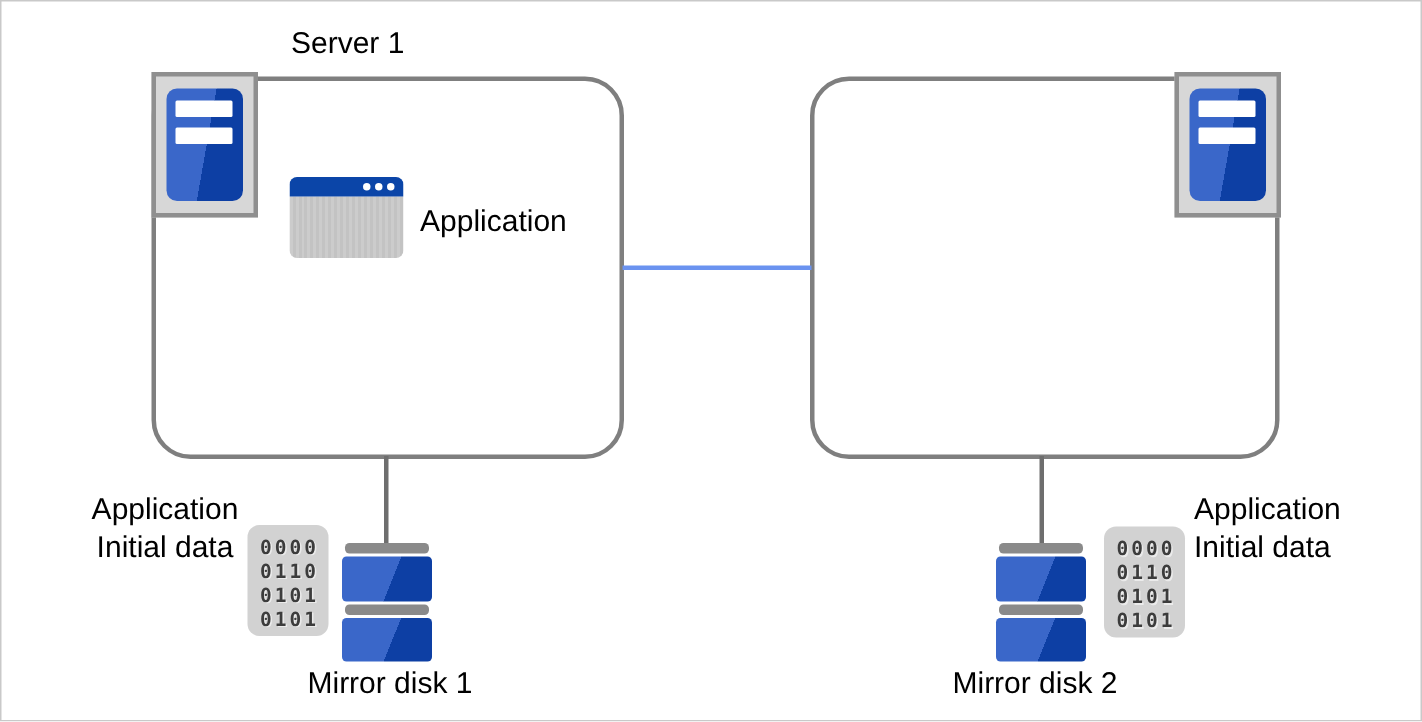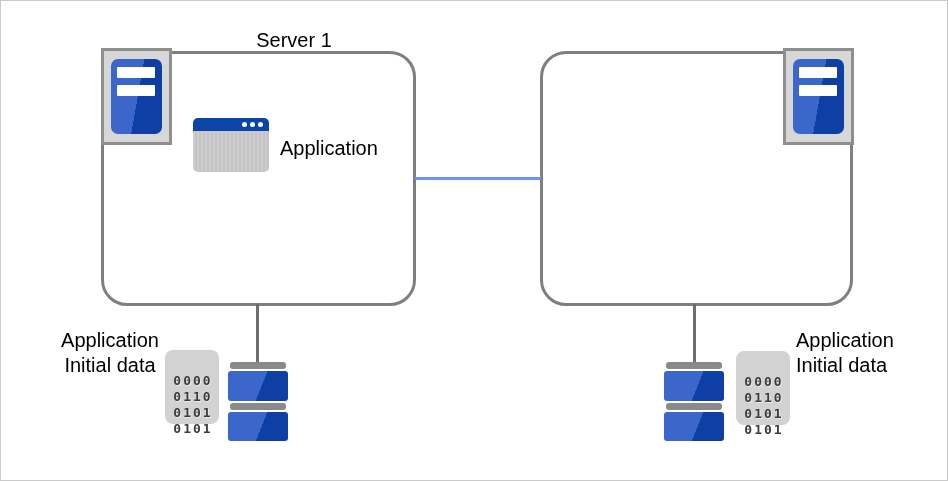--- a/index.html
+++ b/index.html
@@ -10,21 +10,21 @@
     overflow:hidden;
   }
   
   .server-box{
     position:absolute;top:50px;height:255px;box-sizing:border-box;background:#fff;
     border:3px solid var(--border-gray,#7f7f7f);border-radius:26px;
   }
   .box1{left:100px;width:315px;}
   .box2{left:539px;width:313px;}
   
-  .server-title{position:absolute;top:27px;width:200px;text-align:center;font-size:20px;line-height:24px;}
+  .server-title{position:absolute;top:16px;width:200px;font-size:20px;line-height:24px;}
   .t1{left:193px;}
   .t2{left:576px;}
   
   .link-line{position:absolute;left:414px;top:176px;width:126px;height:3px;background:var(--link-blue,#6b93f0);}
   
   .server-icon{
     position:absolute;top:47px;width:71px;height:97px;box-sizing:border-box;
     background:var(--icon-bg-gray,#d7d7d7);border:3px solid var(--icon-border-gray,#8f8f8f);
   }
   .si1{left:100px;}
@@ -52,21 +52,21 @@
   .d1{left:227px;top:361px;}
   .d2{left:663px;top:361px;}
   .disk .dbar{height:7px;margin:0 2px 2px;border-radius:3px;background:var(--disk-bar-gray,#8a8a8a);}
   .disk .dblock{
     height:30px;margin-bottom:2px;border-radius:3px;
     background:linear-gradient(112deg,var(--blue-light,#3a67c9) 55%,var(--blue-dark,#0d3fa4) 55%);
   }
   .disk .dblock:last-child{height:29px;}
   
   .binary{
-    position:absolute;width:54px;height:74px;box-sizing:border-box;padding-top:23px;
+    position:absolute;width:54px;height:74px;box-sizing:border-box;padding-top:8px;
     background:var(--binary-bg,#d2d2d2);border-radius:8px;text-align:center;
   }
   .b1{left:164px;top:349px;}
   .b2{left:735px;top:350px;}
   .binary .row{
     font-family:"DejaVu Sans Mono",monospace;font-weight:bold;font-size:13px;line-height:16px;
     letter-spacing:2px;text-indent:2px;color:var(--digit-color,#3c3c3c);
     text-shadow:1px 1px 0 rgba(255,255,255,.55);
   }
   
@@ -146,14 +146,16 @@
 
   <div class="data-label dl-left">
     <div>Application</div>
     <div>Initial data</div>
   </div>
   <div class="data-label dl-right">
     <div>Application</div>
     <div>Initial data</div>
   </div>
 
+  <div class="disk-label ml1">Mirror disk 1</div>
+  <div class="disk-label ml2">Mirror disk 2</div>
 
 </div>
 
 </body></html>

